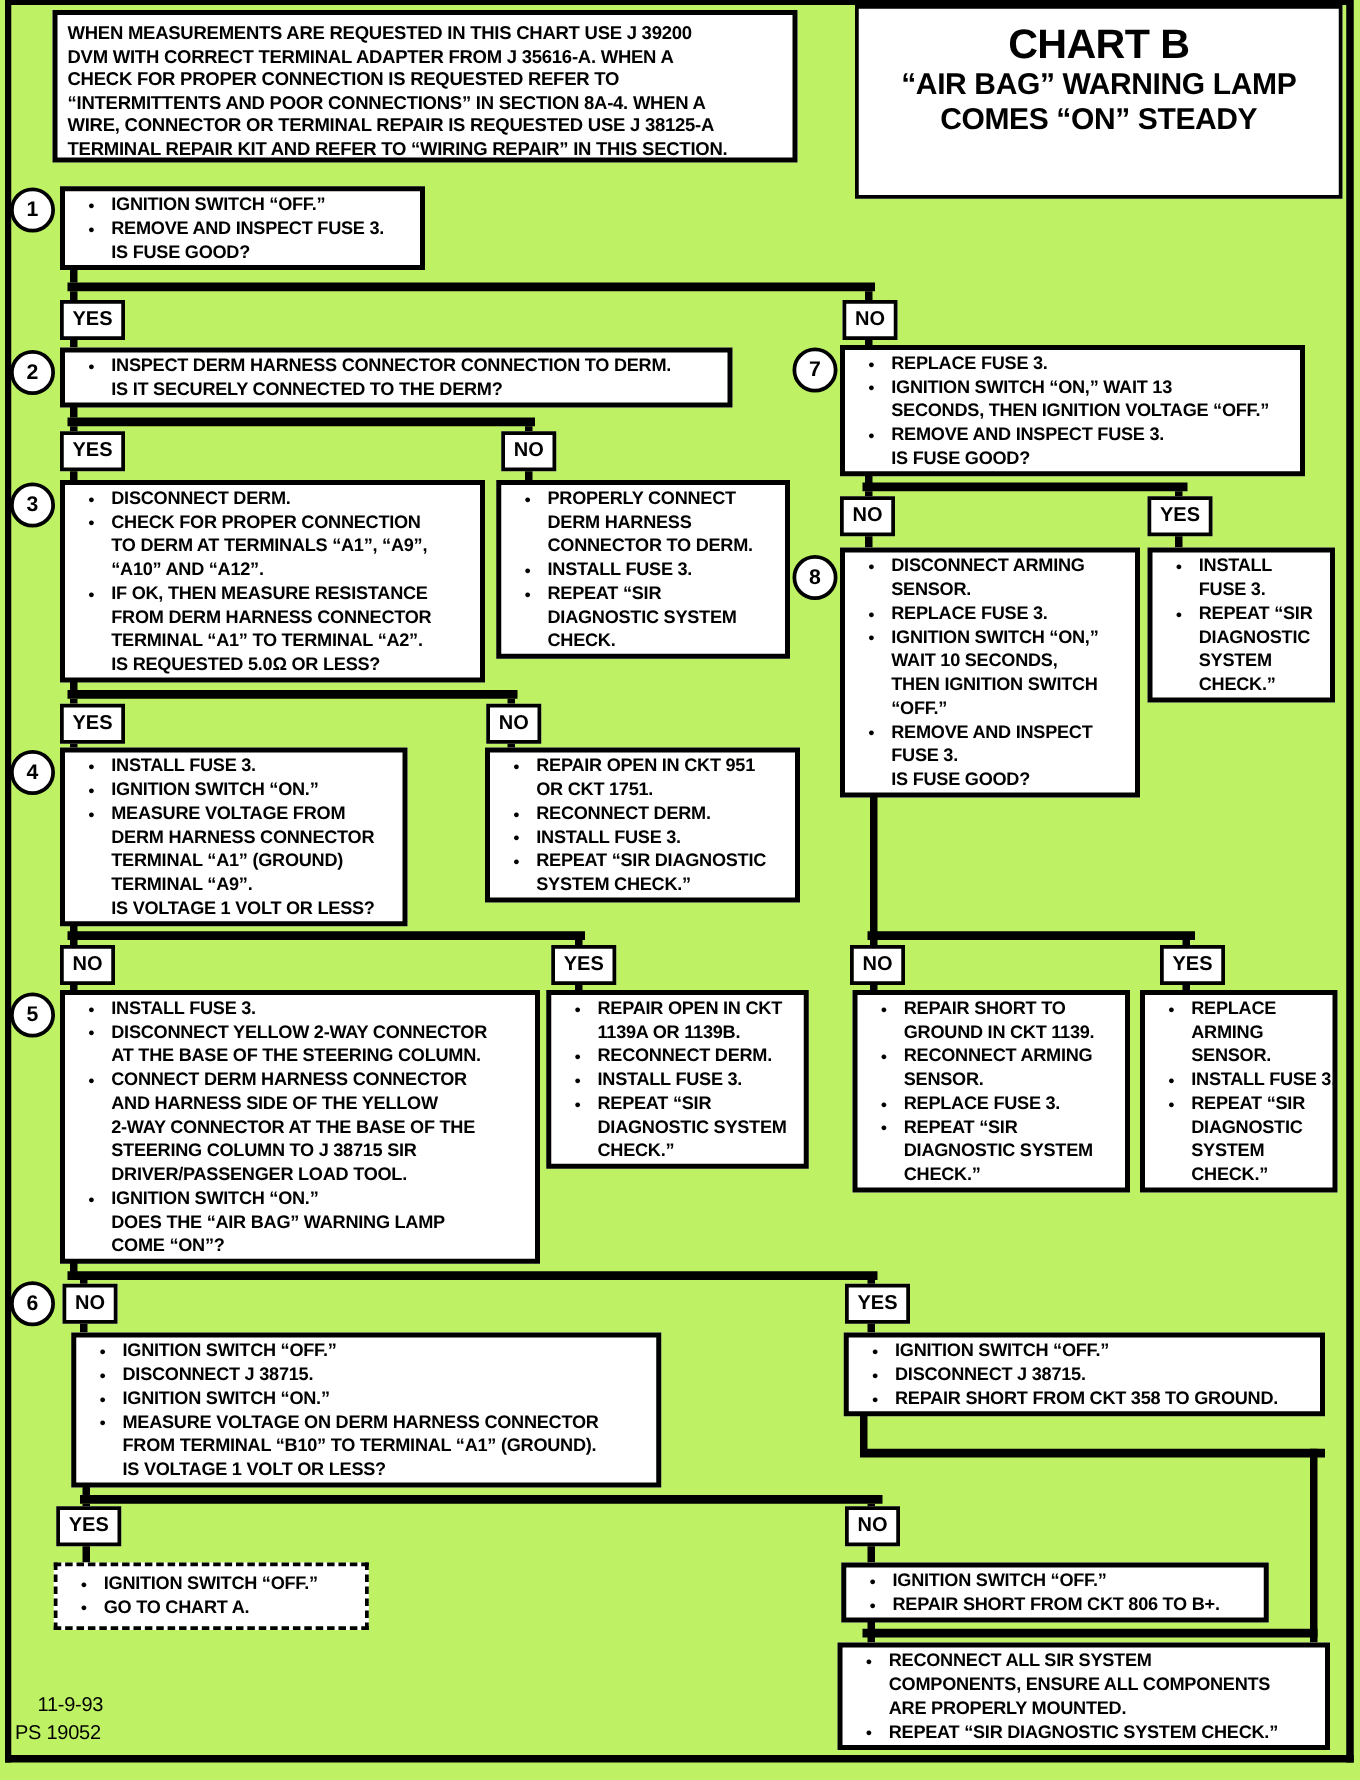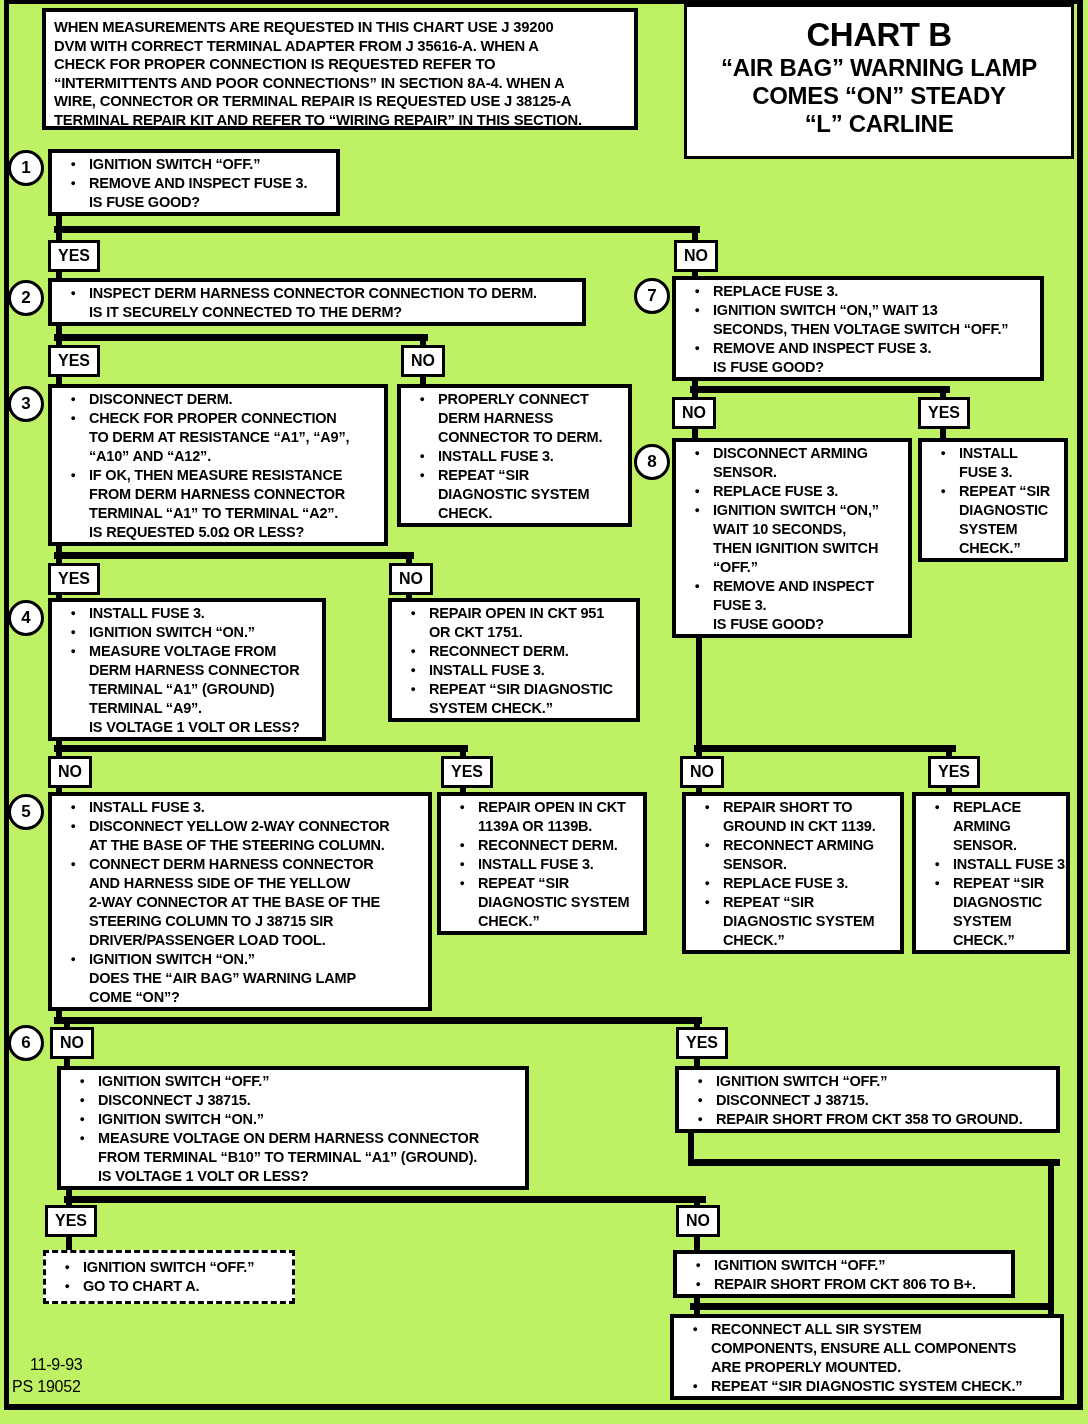--- a/index.html
+++ b/index.html
@@ -44,21 +44,20 @@
       <div class="line plain">CHECK FOR PROPER CONNECTION IS REQUESTED REFER TO</div>
       <div class="line plain">“INTERMITTENTS AND POOR CONNECTIONS” IN SECTION 8A-4.  WHEN A</div>
       <div class="line plain">WIRE, CONNECTOR OR TERMINAL REPAIR IS REQUESTED USE J 38125-A</div>
       <div class="line plain">TERMINAL REPAIR KIT AND REFER TO “WIRING REPAIR” IN THIS SECTION.</div>
     </div>
   <div class="title-box" style="left:684px;top:4px;width:390px;height:155px">
     <div class="title-h">CHART B</div>
     <div class="title-sub">
         <div class="line plain">“AIR BAG” WARNING LAMP</div>
         <div class="line plain">COMES “ON” STEADY</div>
-        <div class="line plain">“L” CARLINE</div>
       </div>
   </div>
 
   <div class="circle" style="left:8px;top:150px">1</div>
   <div class="circle" style="left:8px;top:280px">2</div>
   <div class="circle" style="left:8px;top:386px">3</div>
   <div class="circle" style="left:8px;top:600px">4</div>
   <div class="circle" style="left:8px;top:794px">5</div>
   <div class="circle" style="left:8px;top:1025px">6</div>
   <div class="circle" style="left:634px;top:278px">7</div>
@@ -110,21 +109,21 @@
       <div class="line">
         <span class="bullet">●</span>
         <span class="txt">DISCONNECT DERM.</span>
       </div>
       <div class="line">
         <span class="bullet">●</span>
         <span class="txt">CHECK FOR PROPER CONNECTION</span>
       </div>
       <div class="line">
         <span class="bullet"></span>
-        <span class="txt">TO DERM AT RESISTANCE “A1”, “A9”,</span>
+        <span class="txt">TO DERM AT TERMINALS “A1”, “A9”,</span>
       </div>
       <div class="line">
         <span class="bullet"></span>
         <span class="txt">“A10” AND “A12”.</span>
       </div>
       <div class="line">
         <span class="bullet">●</span>
         <span class="txt">IF OK, THEN MEASURE RESISTANCE</span>
       </div>
       <div class="line">
@@ -403,21 +402,21 @@
       <div class="line">
         <span class="bullet">●</span>
         <span class="txt">REPLACE FUSE 3.</span>
       </div>
       <div class="line">
         <span class="bullet">●</span>
         <span class="txt">IGNITION SWITCH “ON,” WAIT 13</span>
       </div>
       <div class="line">
         <span class="bullet"></span>
-        <span class="txt">SECONDS, THEN VOLTAGE SWITCH “OFF.”</span>
+        <span class="txt">SECONDS, THEN IGNITION VOLTAGE “OFF.”</span>
       </div>
       <div class="line">
         <span class="bullet">●</span>
         <span class="txt">REMOVE AND INSPECT FUSE 3.</span>
       </div>
       <div class="line">
         <span class="bullet"></span>
         <span class="txt">IS FUSE GOOD?</span>
       </div>
     </div>

